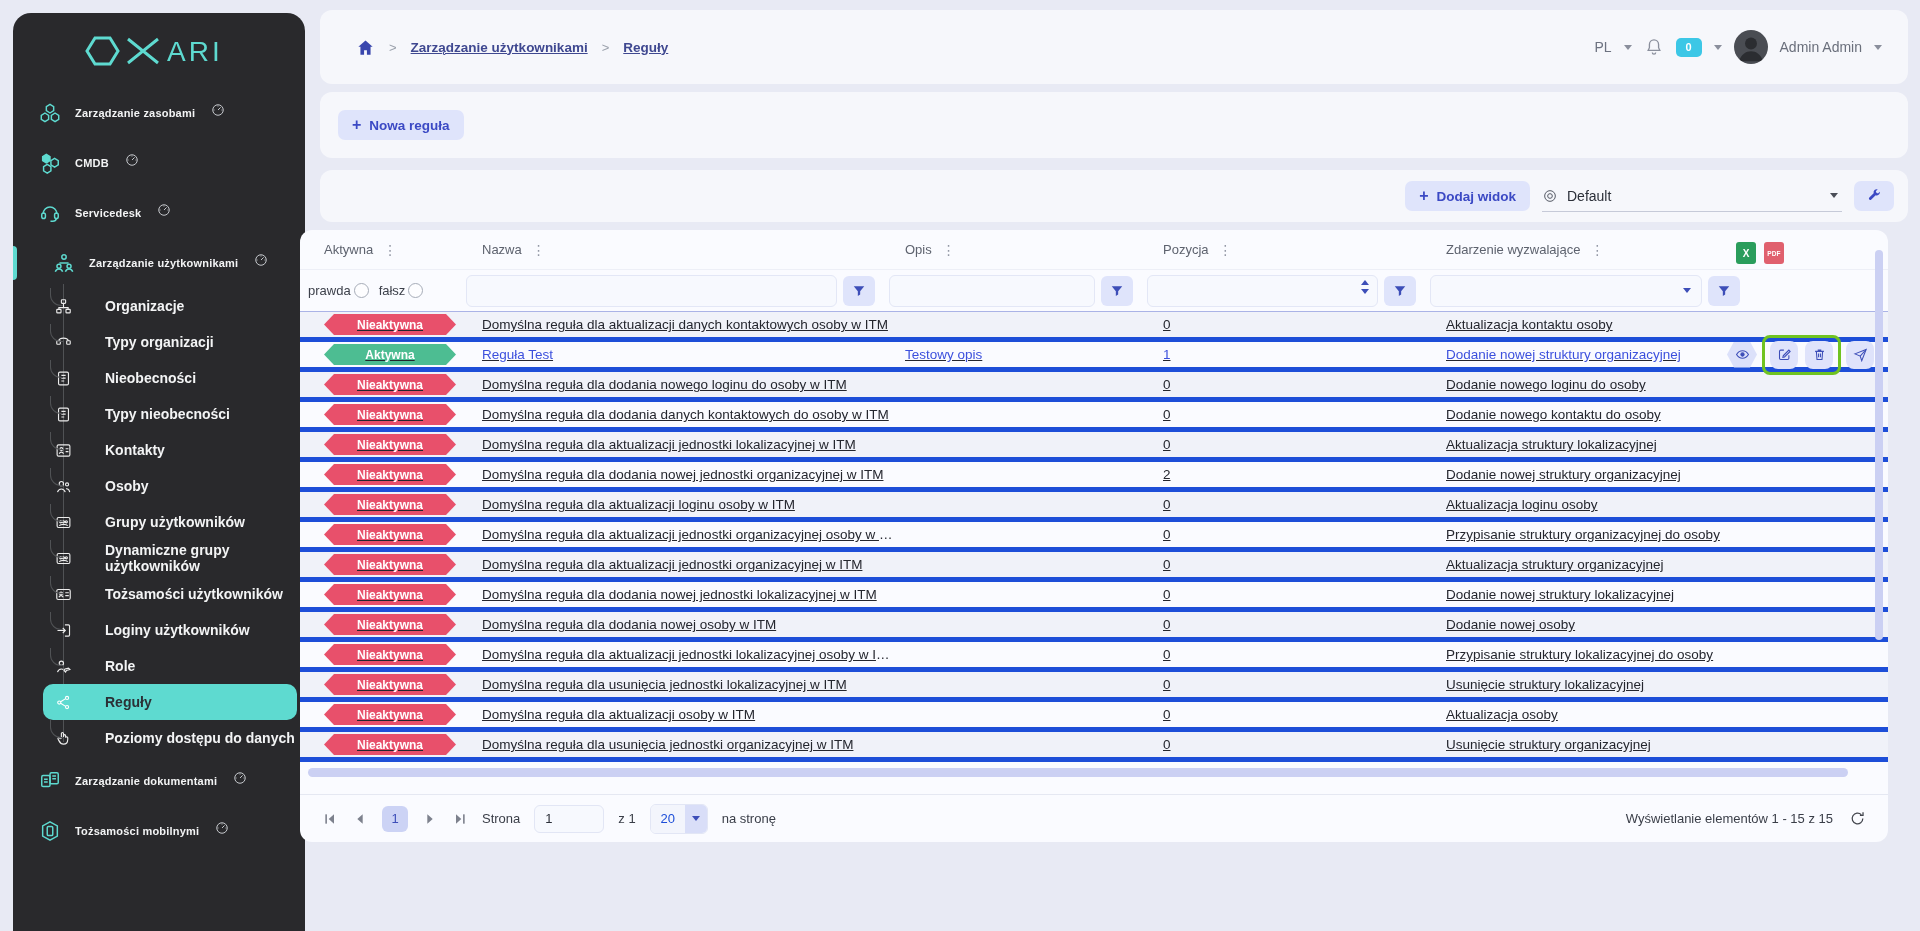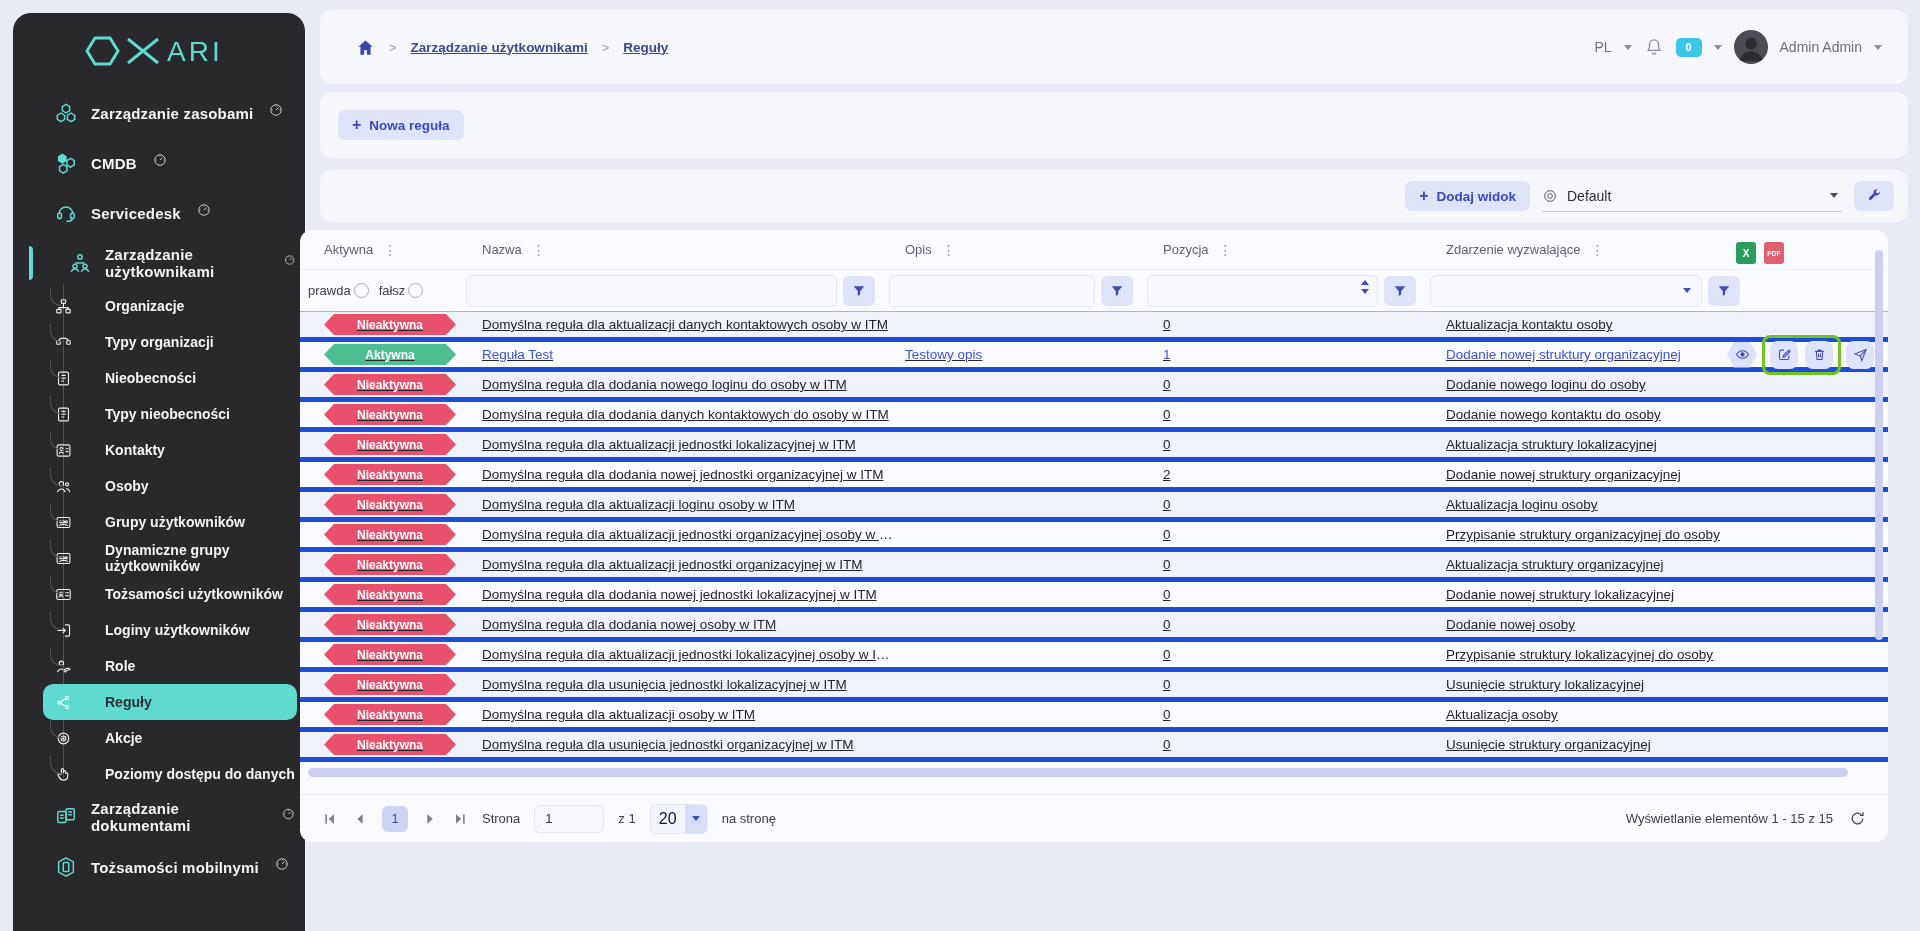--- a/index.html
+++ b/index.html
@@ -4,21 +4,21 @@
 <style>
   html,body{margin:0;padding:0;width:1920px;height:931px;overflow:hidden;
     font-family:"Liberation Sans","DejaVu Sans",sans-serif;background:#e8eaf4;}
   .stage{position:relative;width:1920px;height:931px;background:#e8eaf4;}
 
   
   .sidebar{position:absolute;left:13px;top:13px;width:292px;height:918px;background:#29292c;
     border-radius:18px 18px 0 0;overflow:hidden;color:#f3f4f5;}
   .logo-wrap{height:75px;display:flex;align-items:center;justify-content:center;}
   .side-item{position:relative;height:50px;display:flex;align-items:center;gap:14px;
-    padding:0 10px 0 26px;cursor:pointer;font-size:15px;font-weight:bold;letter-spacing:.2px;margin-left:16px;}
+    padding:0 10px 0 26px;cursor:pointer;font-size:11px;font-weight:bold;letter-spacing:.2px;}
   .side-item .s-ic{width:22px;height:22px;flex:none;stroke:#5edad0;fill:none;stroke-width:1.6;color:#5edad0;}
   .side-item.expanded{padding-left:40px;}
   .side-item.expanded::before{content:'';position:absolute;left:0;top:8px;width:4px;height:34px;
     background:#5edad0;border-radius:0 4px 4px 0;}
   .gauge{width:14px;height:14px;stroke:#cfd2d6;fill:none;stroke-width:1.6;margin-left:2px;margin-top:-6px;}
   .submenu{position:relative;display:flex;flex-direction:column;}
   .tree-line{position:absolute;left:50px;top:-4px;bottom:14px;width:1px;background:#505255;}
   .sub-item{position:relative;height:36px;display:flex;align-items:center;gap:33px;
     padding-left:42px;font-size:14px;font-weight:bold;cursor:pointer;}
   .sub-item::before{content:'';position:absolute;left:37px;top:0;width:12px;height:17px;
@@ -124,21 +124,21 @@
     display:flex;align-items:center;justify-content:space-between;padding:0 22px;box-sizing:border-box;}
   .pg-left{display:flex;align-items:center;gap:14px;}
   .pg-nav{width:16px;height:16px;color:#7d818d;cursor:pointer;}
   .pg-num{width:26px;height:26px;background:#ccd3f5;border-radius:6px;color:#3d4eb8;font-size:13px;
     display:flex;align-items:center;justify-content:center;cursor:pointer;}
   .pg-text{font-size:13px;color:#3a3e48;}
   .pg-input{width:70px;height:28px;background:#f7f9fe;border:1px solid #e2e6f5;border-radius:6px;
     padding:0 10px;font-size:13px;font-family:inherit;color:#2b2f38;box-sizing:border-box;}
   .pg-size{display:flex;height:28px;border-radius:6px;overflow:hidden;cursor:pointer;border:1px solid #e2e6f5;}
   .pg-size .val{width:34px;background:#f3f5fc;display:flex;align-items:center;justify-content:center;
-    font-size:16px;color:#0f172a;}
+    font-size:13px;color:#1d4ed8;}
   .pg-size .arr{width:22px;background:#d9def8;display:flex;align-items:center;justify-content:center;color:#3d4eb8;}
   .pg-right{display:flex;align-items:center;gap:16px;}
   .refresh-ic{width:17px;height:17px;stroke:#42454d;fill:none;stroke-width:1.8;cursor:pointer;}
 </style>
 </head>
 <body>
 
 <div class="stage">
 
   <aside class="sidebar">
@@ -301,28 +301,20 @@
           <span>Role</span>
         </div>
         <div class="sub-item active">
           <svg class="s-ic" viewBox="0 0 24 24">
             <circle cx="6" cy="12" r="2.2"></circle>
             <circle cx="17" cy="5.5" r="2.2"></circle>
             <circle cx="17" cy="18.5" r="2.2"></circle>
             <path d="M8 11l7-4.5M8 13l7 4.5"></path>
           </svg>
           <span>Reguły</span>
-        </div>
-        <div class="sub-item">
-          <svg class="s-ic" viewBox="0 0 24 24">
-            <circle cx="12" cy="12" r="7.5"></circle>
-            <circle cx="12" cy="12" r="3.5"></circle>
-            <circle cx="12" cy="12" r="1" fill="currentColor"></circle>
-          </svg>
-          <span>Akcje</span>
         </div>
         <div class="sub-item">
           <svg class="s-ic" viewBox="0 0 24 24">
             <path d="M9 12V5a1.5 1.5 0 0 1 3 0v5"></path>
             <path d="M12 10V8a1.5 1.5 0 0 1 3 0v3a1.5 1.5 0 0 1 3 0v2c0 4-2 7-6 7-3.2 0-5-2-6.5-5l-1.3-2.7c-.4-.9.8-2 1.8-1.2L8 12.5"></path>
           </svg>
           <span>Poziomy dostępu do danych</span>
         </div>
       </div>
     <nav id="side-bottom">

